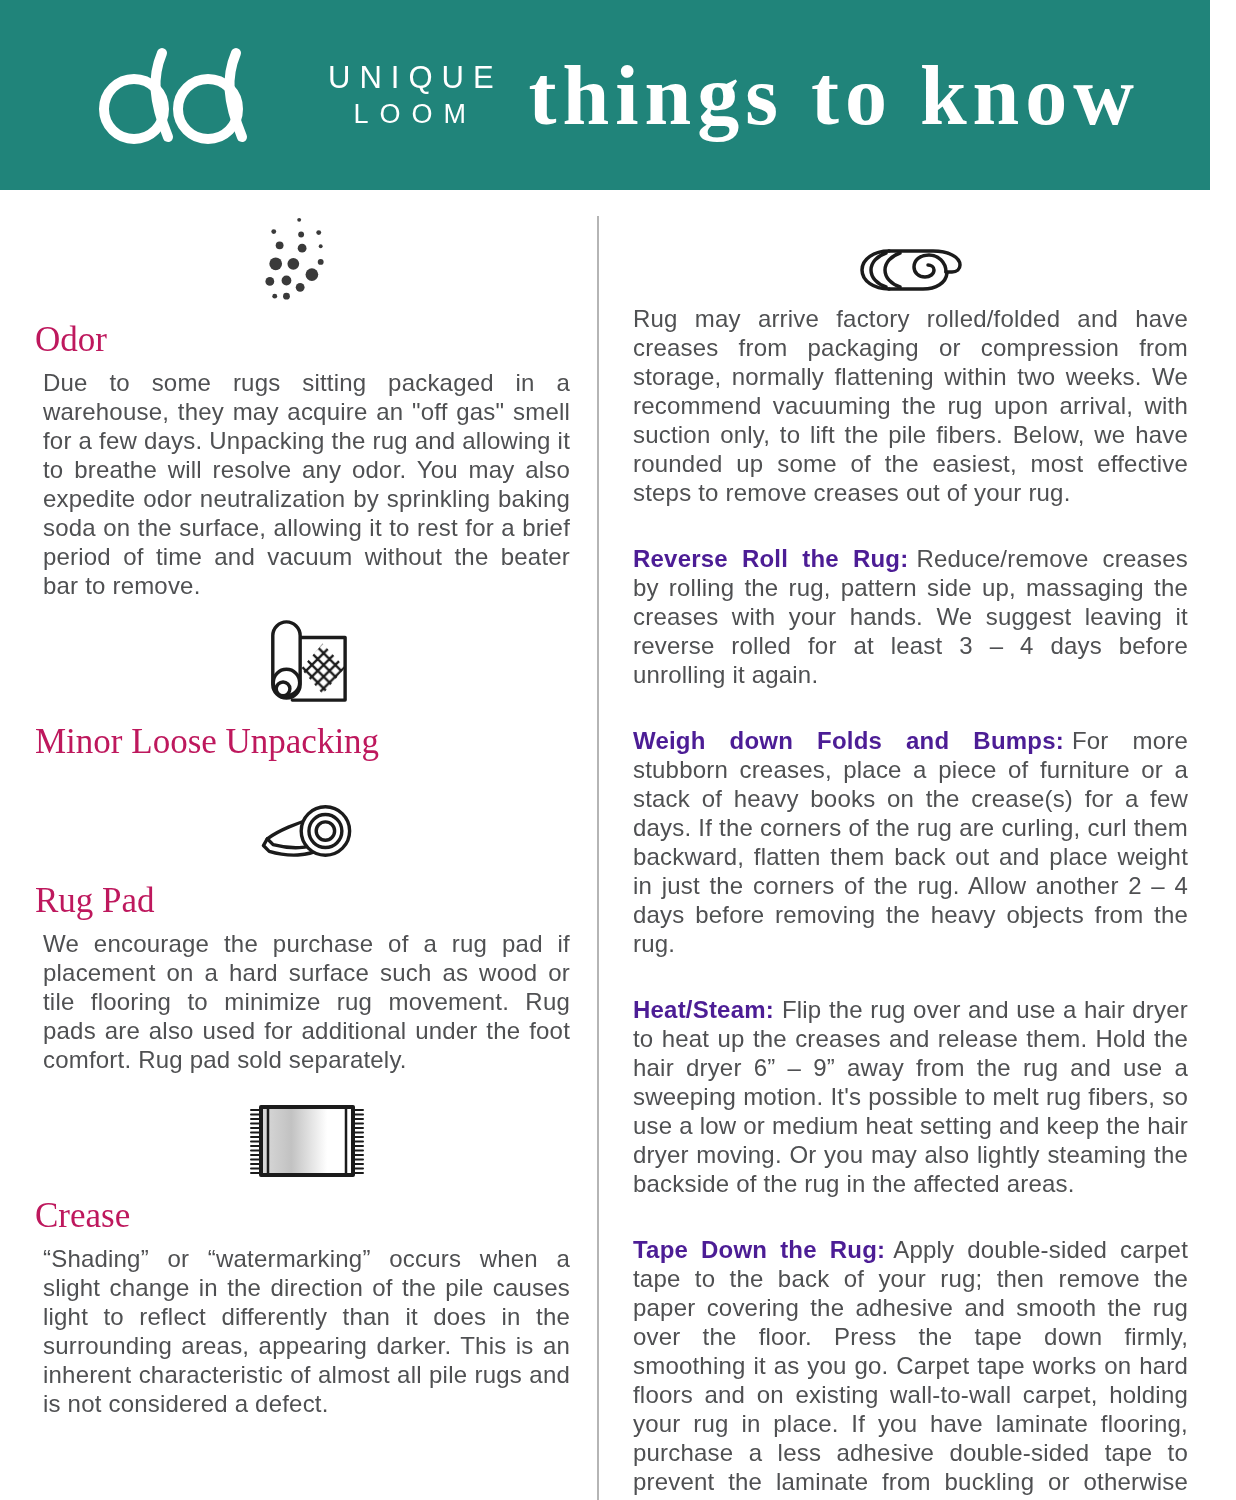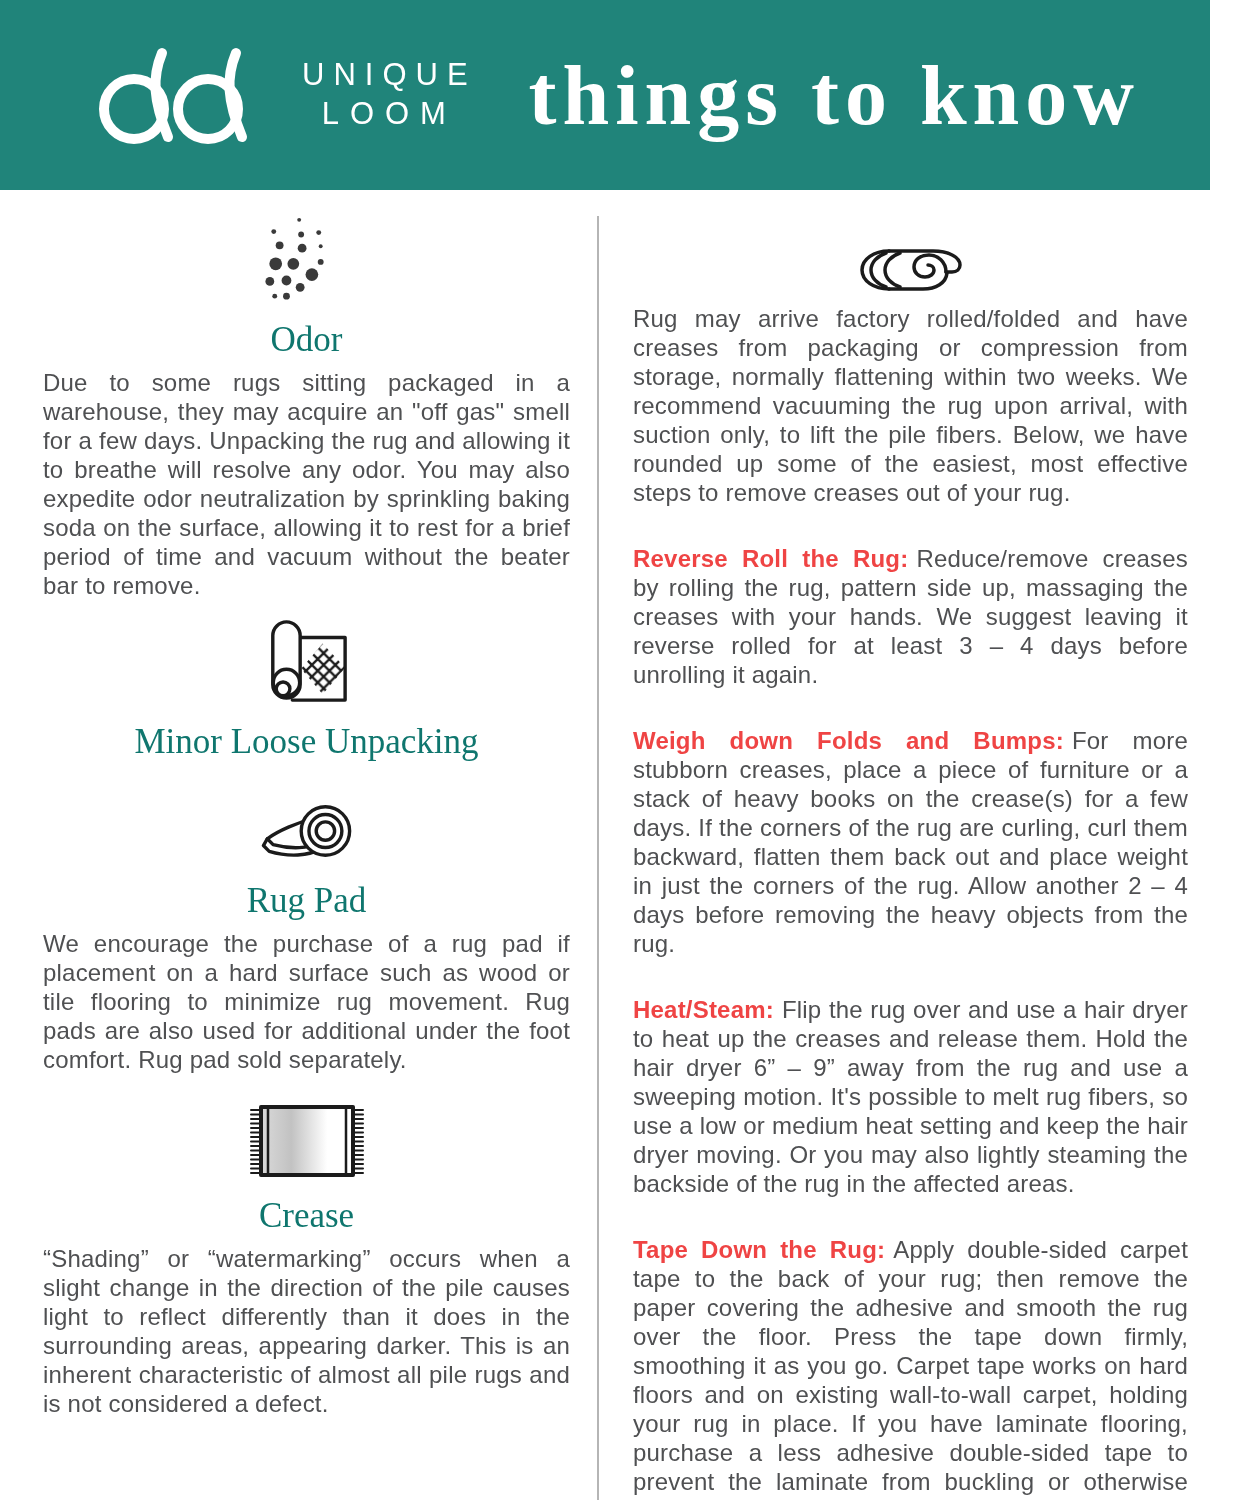--- a/index.html
+++ b/index.html
@@ -7,50 +7,50 @@
     width:1236px;height:1500px;background:#ffffff;overflow:hidden;
     font-family:"Liberation Sans", sans-serif;
     -webkit-font-smoothing:antialiased;
   }
   
   .band{
     width:1210px;height:190px;background:#20847A;
     display:flex;align-items:center;justify-content:space-between;
     box-sizing:border-box;padding:0 52px 0 90px;
   }
-  .brand{display:flex;align-items:center;}
+  .brand{display:flex;align-items:center;gap:26px;}
   .brand-logo{width:212px;height:100px;flex:0 0 auto;}
   .brand-words{color:#ffffff;text-align:center;}
   .brand-top{font-size:31px;letter-spacing:9px;line-height:1.25;}
-  .brand-bottom{font-size:31px;letter-spacing:11px;line-height:1.25;}
+  .brand-bottom{font-size:27px;letter-spacing:11px;line-height:1.25;}
   .band-title{
     font-family:"Liberation Serif", serif;color:#ffffff;
     font-size:84px;letter-spacing:6px;white-space:nowrap;
     margin-right:18px;font-weight:700;
   }
   
   .content{position:relative;display:flex;width:1236px;}
   .divider{
     position:absolute;left:597px;top:26px;bottom:-1310px;
     width:2px;background:#b5b5b5;
   }
   .col-left{width:597px;box-sizing:border-box;padding:0 19px 0 35px;}
   .col-right{flex:1;box-sizing:border-box;padding:0 40px 0 28px;}
   .icon-box{text-align:center;}
   .sec-head{
-    font-family:"Liberation Serif", serif;color:#0f766e;
-    font-size:35px;line-height:1.15;text-align:center;
+    font-family:"Liberation Serif", serif;color:#be185d;
+    font-size:35px;line-height:1.15;text-align:left;
     margin:14px 0 7px 0;font-weight:400;
   }
   .body-p{
     color:#4F5052;font-size:24px;line-height:29px;letter-spacing:0.2px;
     text-align:justify;margin:8px;
   }
   .tip{margin-top:37px;}
-  .tip-label{font-weight:bold;color:#ef4444;margin-right:8px;}
+  .tip-label{font-weight:bold;color:#4c1d95;margin-right:8px;}
   svg.line-icon{stroke:#1b1b1b;fill:none;stroke-linecap:round;stroke-linejoin:round;}
   .mt-odor{margin-top:24px;}
   .mt-thread{margin-top:18px;}
   .mt-pad{margin-top:38px;}
   .mt-shade{margin-top:30px;}
   .mt-crease{margin-top:58px;}
 </style>
 </head>
 <body>
 

